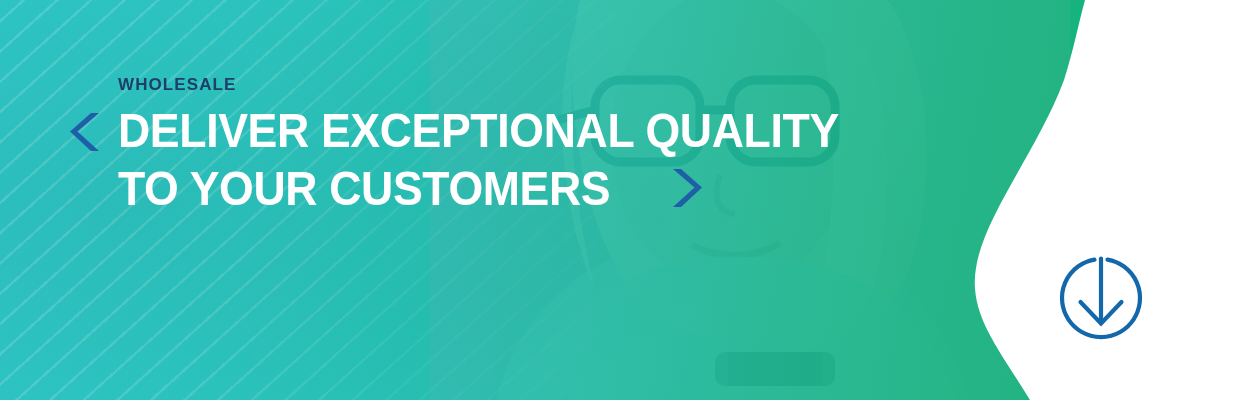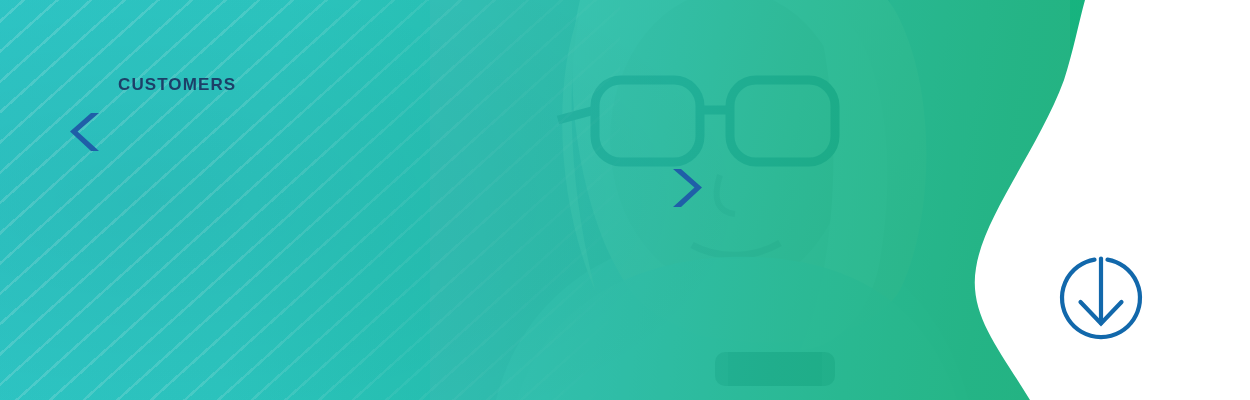--- a/index.html
+++ b/index.html
@@ -215,22 +215,26 @@
   </div>
 
   <div class="content">
 
     <div class="chevron-left">
       <svg width="40" height="44" viewBox="0 0 40 44" xmlns="http://www.w3.org/2000/svg" aria-hidden="true">
         <path d="M33 3 L11.5 21.5 L33 41 L25 41 L4 21.5 L25 3 Z" fill="#1f5fa8"></path>
       </svg>
     </div>
 
-    <div class="eyebrow">CUSTOMERS</div>
-
+    <div class="eyebrow">WHOLESALE</div>
+
+    <div class="heading">
+      <div class="heading-line">DELIVER EXCEPTIONAL QUALITY</div>
+      <div class="heading-line">TO YOUR CUSTOMERS</div>
+    </div>
 
     <div class="chevron-right">
       <svg width="42" height="44" viewBox="0 0 42 44" xmlns="http://www.w3.org/2000/svg" aria-hidden="true">
         <path d="M9 3 L30.5 21.5 L9 41 L17 41 L38 21.5 L17 3 Z" fill="#1f5fa8"></path>
       </svg>
     </div>
 
   </div>
 
   <div class="download-icon">

